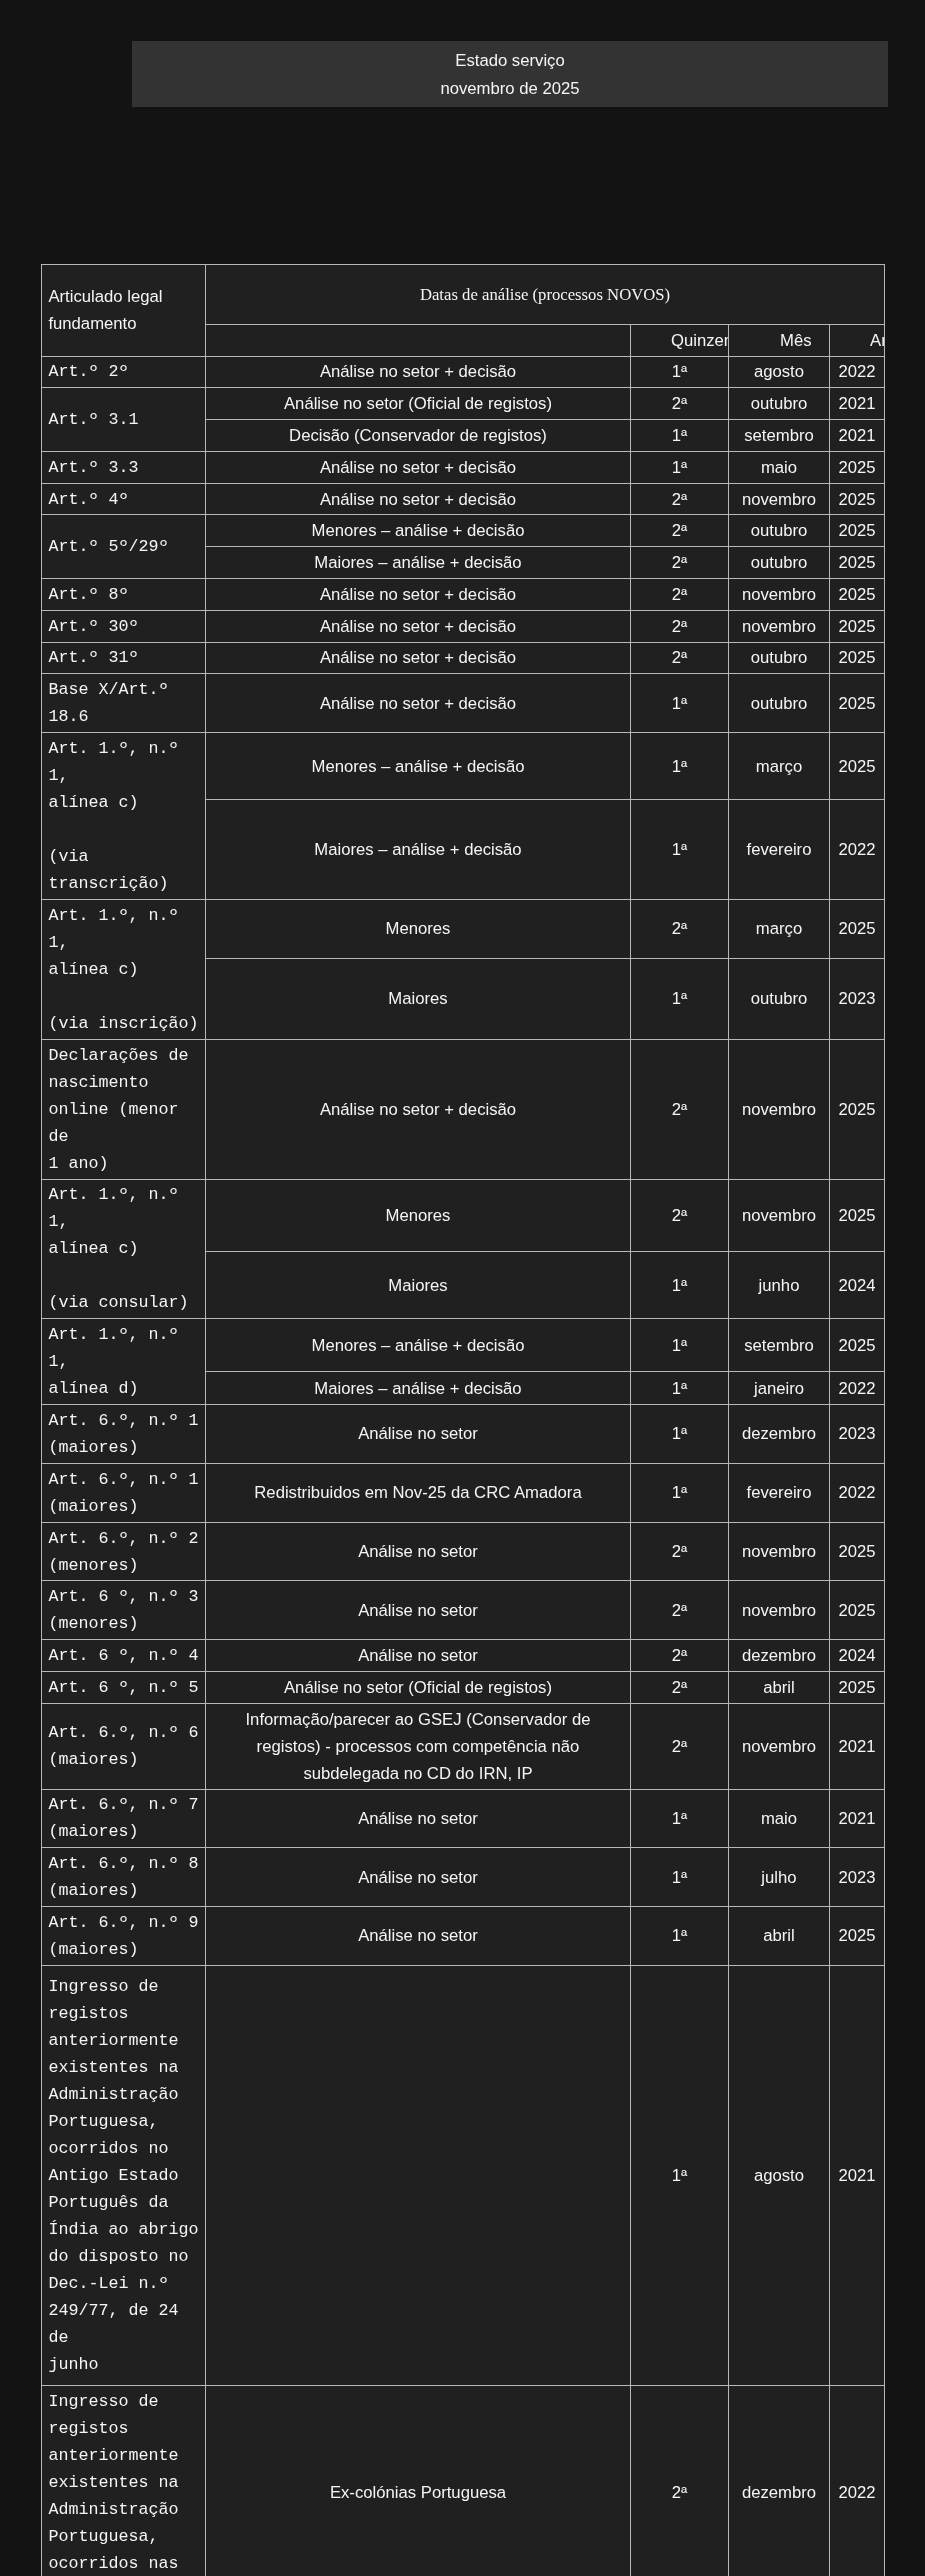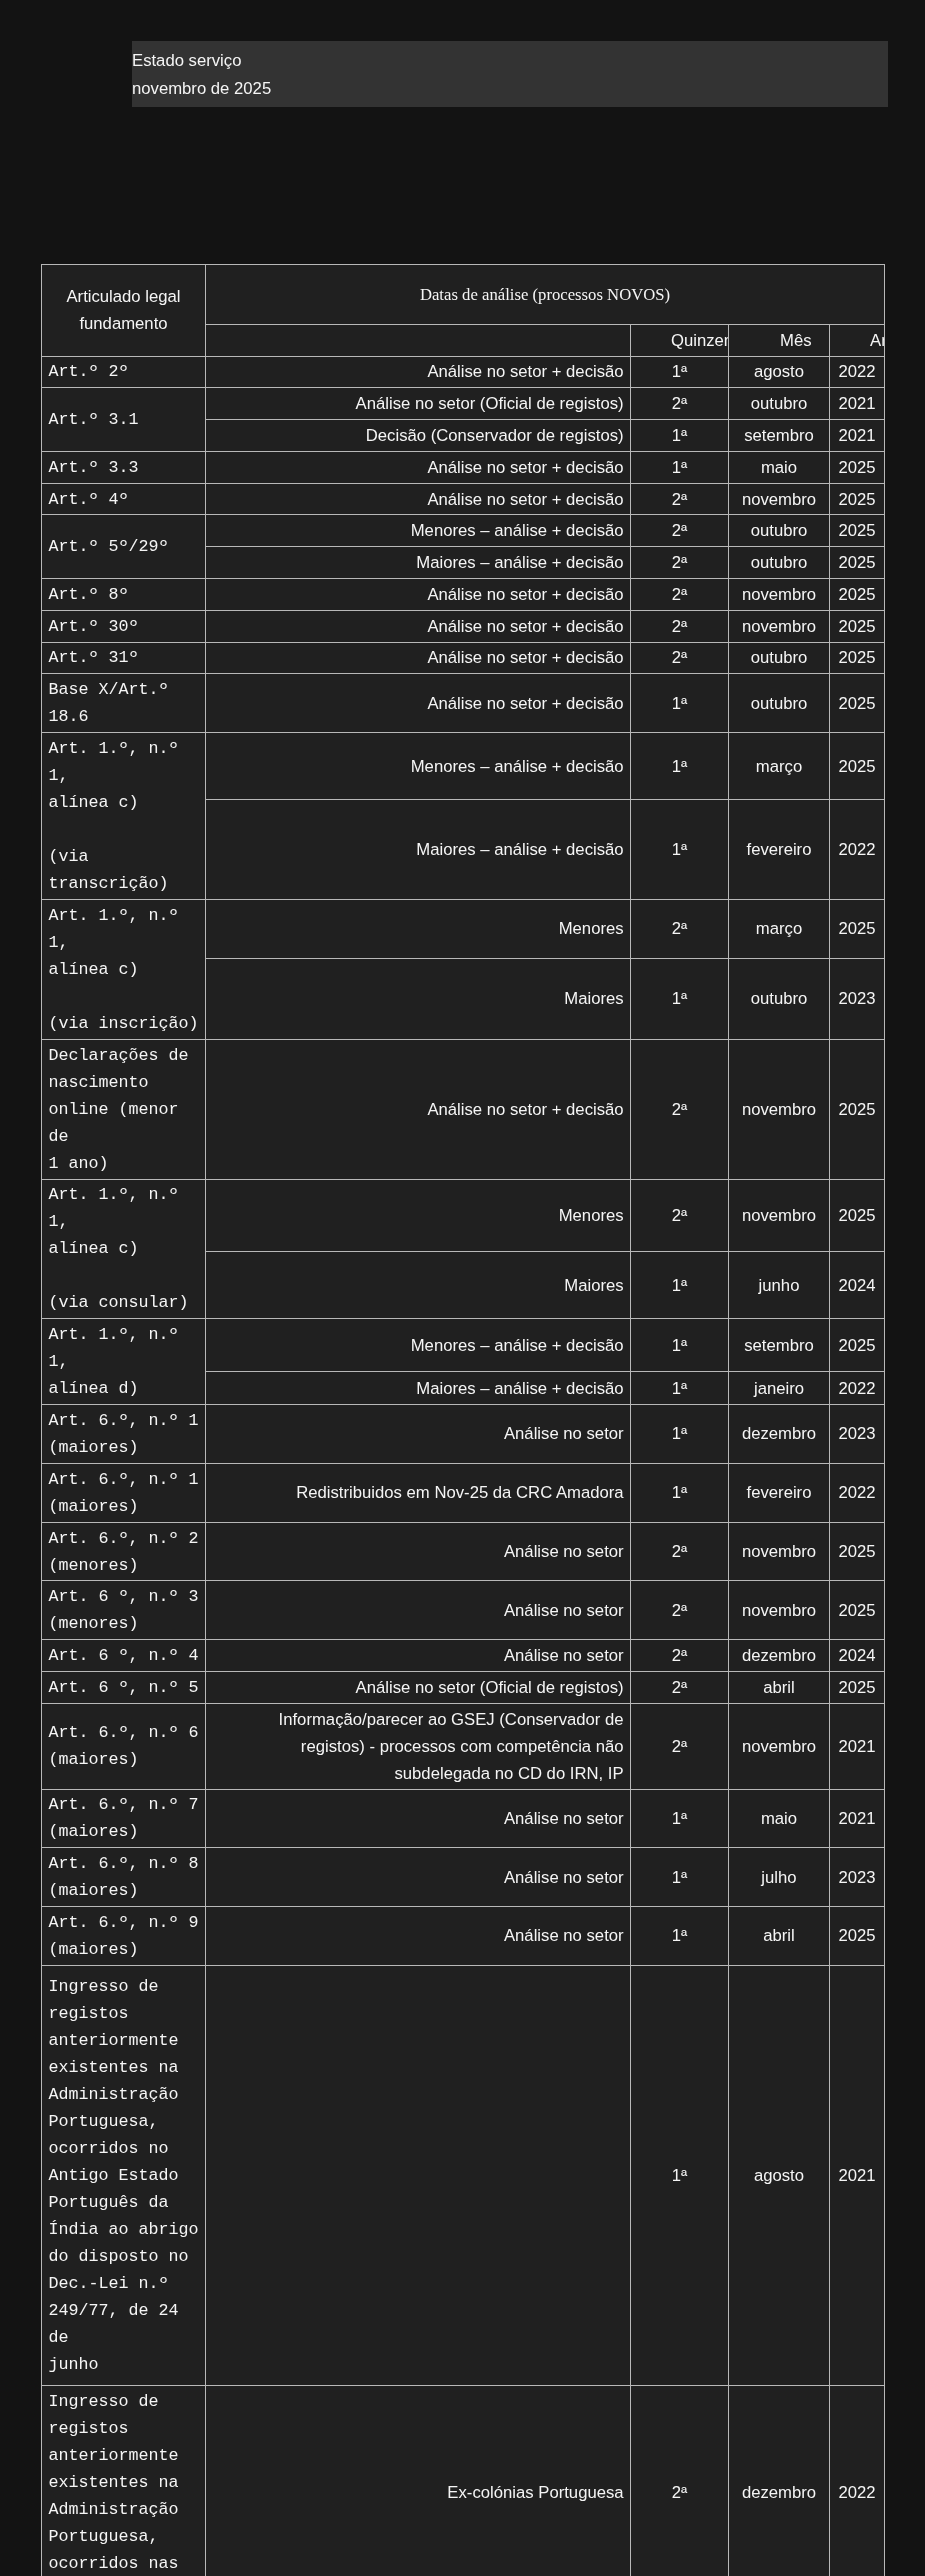--- a/index.html
+++ b/index.html
@@ -6,21 +6,21 @@
   body{
     width:926px;height:2576px;
     background:#131313;
     color:#ffffff;
     font-family:"Liberation Sans", sans-serif;
     position:relative;
   }
   .banner{
     position:absolute;left:132px;top:41px;width:756px;height:66px;
     background:#333333;
-    display:flex;flex-direction:column;justify-content:center;align-items:flex-start;
+    display:flex;flex-direction:column;justify-content:center;align-items:center;
     gap:9px;
     font-size:16.7px;line-height:19px;
     color:#f5f5f5;
   }
   table.status{
     position:absolute;left:41px;top:264px;
     width:843px;
     border-collapse:collapse;table-layout:fixed;
     font-size:16.7px;
     color:#f5f5f5;
@@ -32,25 +32,25 @@
     line-height:27px;
     vertical-align:middle;
     font-weight:normal;
     overflow:hidden;
   }
   col.c-article{width:164px;}
   col.c-desc{width:425px;}
   col.c-quinzena{width:98px;}
   col.c-mes{width:101px;}
   col.c-ano{width:55px;}
-  th.article-head{ text-align:center; white-space:pre-line; }
+  th.article-head{ text-align:left; white-space:pre-line; }
   th.dates-head{ text-align:center; height:55px;font-family:Liberation Serif, serif; }
   tr.subhead th{ height:27px; text-align:center;padding-left:40px; }
   td.article{ text-align:left; white-space:pre-line;font-family:Liberation Mono, monospace; }
-  td.desc{ text-align:right; white-space:pre-line; }
+  td.desc{ text-align:center; white-space:pre-line; }
   td.val{ text-align:center; }
   td.bold{ font-weight:bold; }
   tr[data-row="declaracoes"] td{ height:120px;margin-top:18px; }
   tr[data-row="transcricao-menores"] td{ height:62px; }
   tr[data-row="inscricao-menores"] td{ height:54px; }
   tr[data-row="consular-menores"] td{ height:68px; }
   tr[data-row="alinead-menores"] td{ height:48px; }
   tr[data-row="india"] td{ height:415px; }
   tr[data-row="africanas"] td{ height:210px; }
   tr[data-row="timor"] td{ height:165px; }

